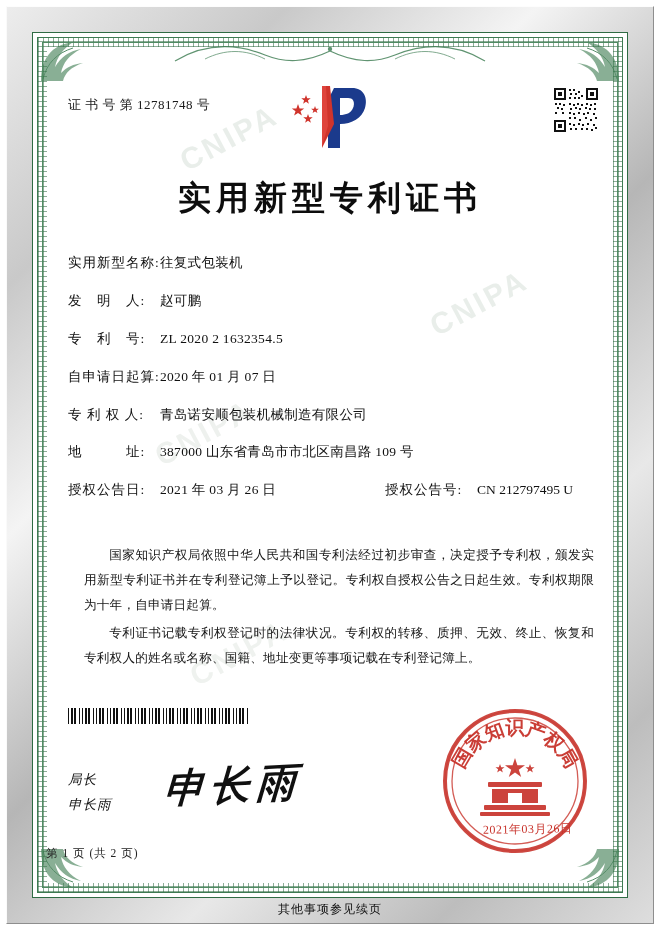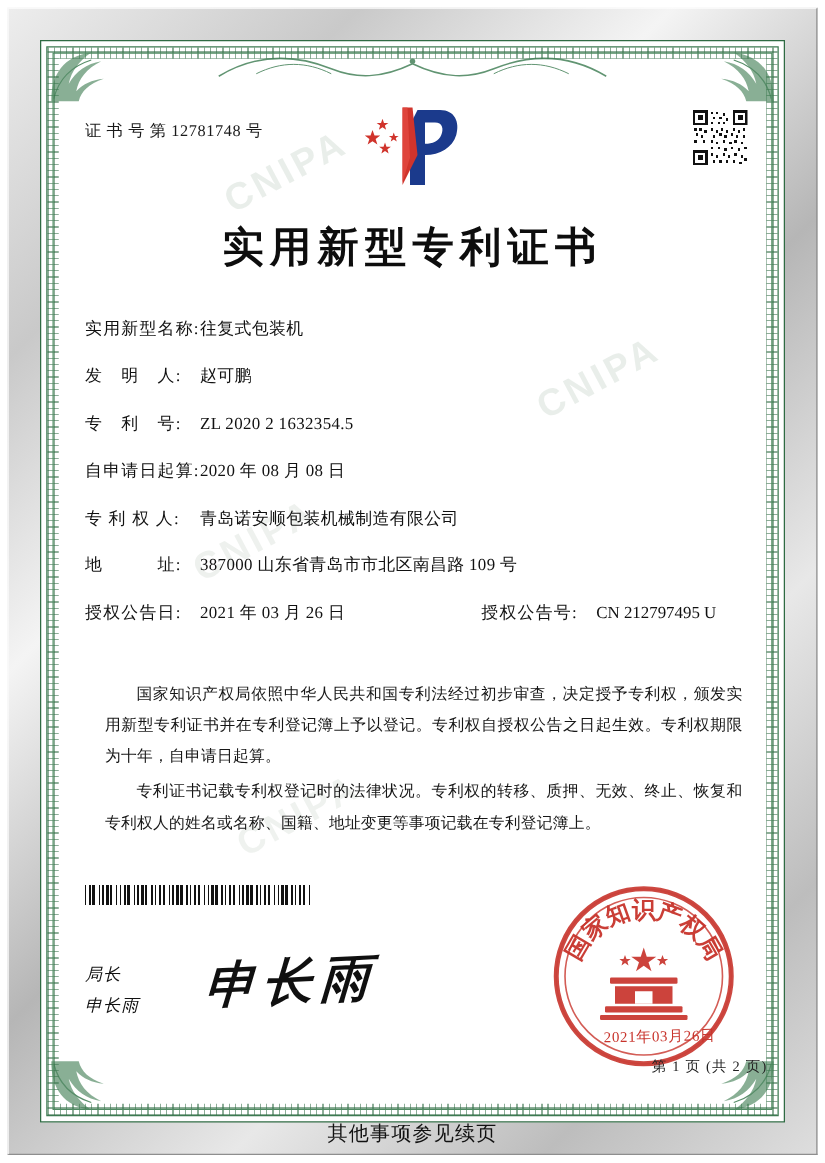--- a/index.html
+++ b/index.html
@@ -281,34 +281,34 @@
     color: #c8342c;
     letter-spacing: .5px;
     transform: rotate(-1deg);
   }
 
   
   .page-foot {
     position: absolute;
     left: 0; right: 0;
     top: 800px;
-    text-align: right;
+    text-align: left;
     font-size: 11.5px;
     color: #222;
     letter-spacing: 1px;
   }
 
   
   .outside-note {
     position: absolute;
     left: 0;
     right: 0;
     bottom: 12px;
     text-align: center;
-    font-size: 16px;
+    font-size: 12px;
     letter-spacing: 1px;
     color: #111;
   }
 </style>
 </head>
 <body>
 
 <div class="page">
 
   <div class="metal-frame">
@@ -448,21 +448,21 @@
       <div class="field-row">
         <div class="field-label">发　明　人:</div>
         <div class="field-value">赵可鹏</div>
       </div>
       <div class="field-row">
         <div class="field-label">专　利　号:</div>
         <div class="field-value">ZL 2020 2 1632354.5</div>
       </div>
       <div class="field-row">
         <div class="field-label">自申请日起算:</div>
-        <div class="field-value">2020 年 08 月 08 日</div>
+        <div class="field-value">2020 年 01 月 07 日</div>
       </div>
       <div class="field-row">
         <div class="field-label">专 利 权 人:</div>
         <div class="field-value">青岛诺安顺包装机械制造有限公司</div>
       </div>
       <div class="field-row">
         <div class="field-label">地　　　址:</div>
         <div class="field-value">387000 山东省青岛市市北区南昌路 109 号</div>
       </div>
       <div class="field-row dual">

